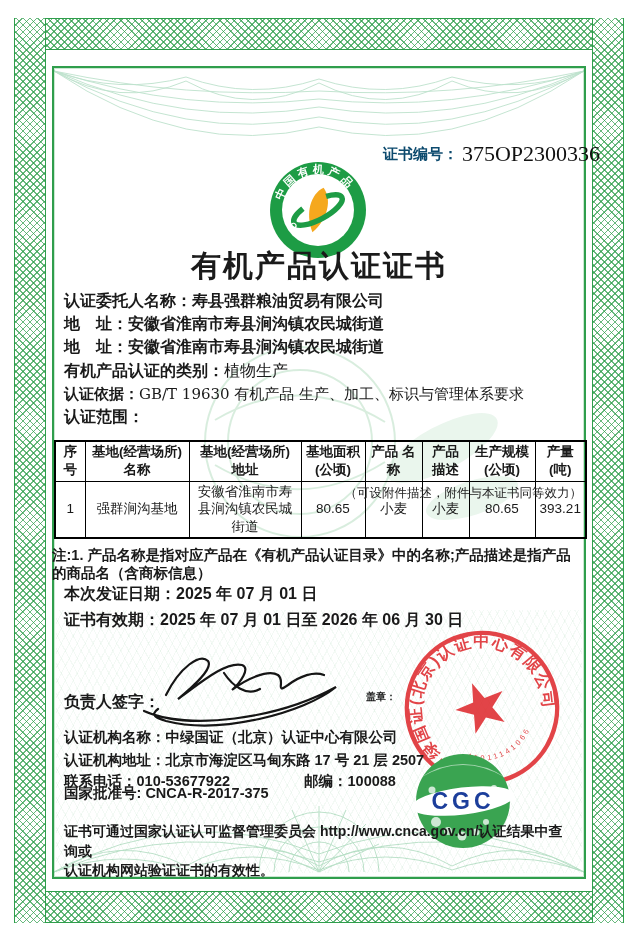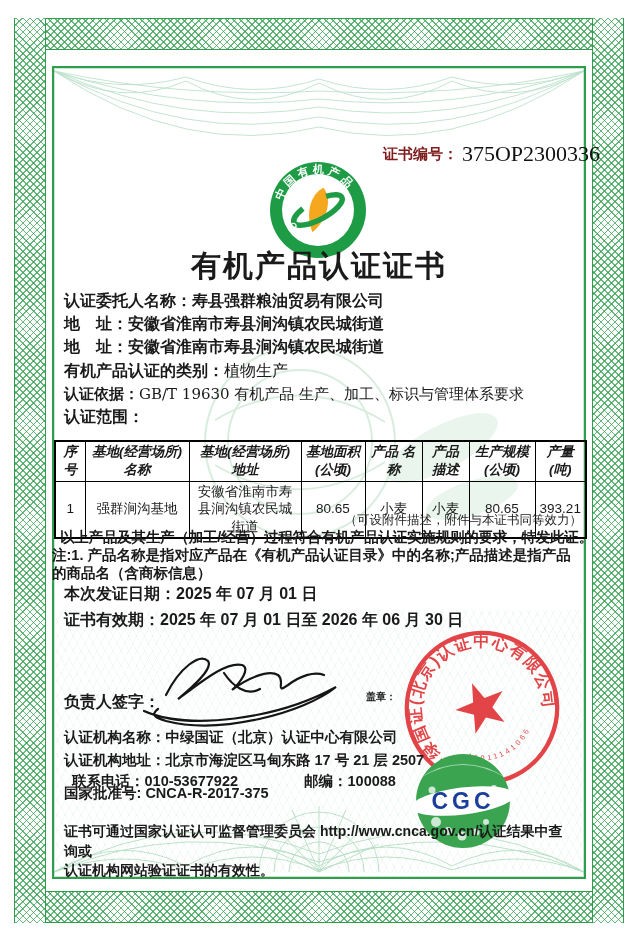--- a/index.html
+++ b/index.html
@@ -22,59 +22,59 @@
   .inner-frame{position:absolute;left:52px;right:52px;top:66px;bottom:62px;border:2.5px solid #2f9e4c;box-shadow:inset 0 0 0 1px rgba(47,158,76,.25);}
   .deco{position:absolute;pointer-events:none;}
   .bg-hatch{
     position:absolute;left:56px;right:56px;top:610px;bottom:68px;pointer-events:none;
     background-image:
       repeating-linear-gradient(62deg, rgba(47,158,76,.055) 0 1px, transparent 1px 7px),
       repeating-linear-gradient(-62deg, rgba(47,158,76,.055) 0 1px, transparent 1px 7px);
   }
   
   .certno{position:absolute;top:141px;right:38px;white-space:nowrap;}
-  .certno .lbl{font-weight:700;font-size:15px;color:#7f1d1d;vertical-align:2px;}
+  .certno .lbl{font-weight:700;font-size:15px;color:#0c4a6e;vertical-align:2px;}
   .certno .num{font-family:"Liberation Serif","DejaVu Serif",serif;font-size:22px;color:#111;margin-left:4px;}
   .logo{position:absolute;left:268px;top:160px;}
   .title{position:absolute;left:0;top:246px;width:100%;text-align:center;font-size:30px;font-weight:700;letter-spacing:2px;white-space:nowrap;}
   
   .fields{position:absolute;left:64px;top:289px;width:528px;font-size:16px;}
   .field{height:23.2px;line-height:23.2px;white-space:nowrap;}
   .field .lbl{font-weight:700;}
   .field .val{font-weight:600;text-align:right;}
   .field .kai{font-family:"DejaVu Serif","Liberation Serif",serif;font-weight:400;}
   .field.dense{font-size:15px;}
   
   table.scope{position:absolute;left:54px;top:440px;border-collapse:collapse;table-layout:fixed;width:531px;font-size:13.5px;}
   table.scope th, table.scope td{border:1px solid #000;text-align:center;vertical-align:middle;padding:1px 2px;line-height:1.32;}
   table.scope{border:2px solid #000;}
   table.scope thead tr{height:40px;}
   table.scope tbody tr{height:46px;}
-  table.scope th{font-weight:600;font-style:italic;}
-  .attach-note{position:absolute;right:56px;top:512px;font-size:12.5px;font-family:"DejaVu Serif","Liberation Serif",serif;color:#222;}
+  table.scope th{font-weight:600;}
+  .attach-note{position:absolute;right:56px;top:485px;font-size:12.5px;font-family:"DejaVu Serif","Liberation Serif",serif;color:#222;}
   .statement{position:absolute;left:60px;top:528px;width:530px;font-size:14.5px;font-weight:600;white-space:nowrap;letter-spacing:-0.2px;}
   .remark{position:absolute;left:52px;top:547px;width:528px;font-size:14.5px;font-weight:600;line-height:17.5px;}
   
   .dates{position:absolute;left:64px;top:581px;font-size:16px;}
   .drow{height:25.5px;line-height:25.5px;white-space:nowrap;}
   .drow .lbl{font-weight:700;}
   .drow .val{font-weight:600;}
   
   .sign-label{position:absolute;left:64px;top:692px;font-size:16px;font-weight:700;}
   .stamp-label{position:absolute;left:366px;top:690px;font-size:10px;font-weight:700;}
   .signature{position:absolute;left:128px;top:645px;}
   .seal{position:absolute;left:398px;top:624px;opacity:.88;}
   .cgc-logo{position:absolute;left:406px;top:750px;}
   
   .agency{position:absolute;left:64px;top:728px;font-size:14.5px;width:340px;}
   .arow{white-space:nowrap;font-weight:700;}
   .arow .val{font-weight:600;}
   .a-name{position:absolute;top:0;}
   .a-addr{position:absolute;top:23px;}
-  .a-tel{position:absolute;top:44px;margin-left:8px;}
+  .a-tel{position:absolute;top:44px;}
   .a-zip{position:absolute;top:44px;left:240px;}
   .a-appr{position:absolute;top:56px;}
   .footer{position:absolute;left:64px;top:822px;width:510px;font-size:14px;font-weight:600;line-height:19.5px;}
 </style>
 </head>
 <body>
 
 <div class="sheet">
 
   <div class="lat lat-top"></div>
@@ -203,21 +203,20 @@
         <td>80.65</td>
         <td>小麦</td>
         <td>小麦</td>
         <td>80.65</td>
         <td>393.21</td>
       </tr>
     </tbody>
   </table>
 
   <div class="attach-note">（可设附件描述，附件与本证书同等效力）</div>
-  <div class="statement">以上产品及其生产（加工/经营）过程符合有机产品认证实施规则的要求，特发此证。</div>
   <div class="remark">注:1. 产品名称是指对应产品在《有机产品认证目录》中的名称;产品描述是指产品的商品名（含商标信息）</div>
 
   <div class="dates">
     <div class="drow">
       <span class="lbl">本次发证日期：</span><span class="val">2025 年 07 月 01 日</span>
     </div>
     <div class="drow">
       <span class="lbl">证书有效期：</span><span class="val">2025 年 07 月 01 日至 2026 年 06 月 30 日</span>
     </div>
   </div>

